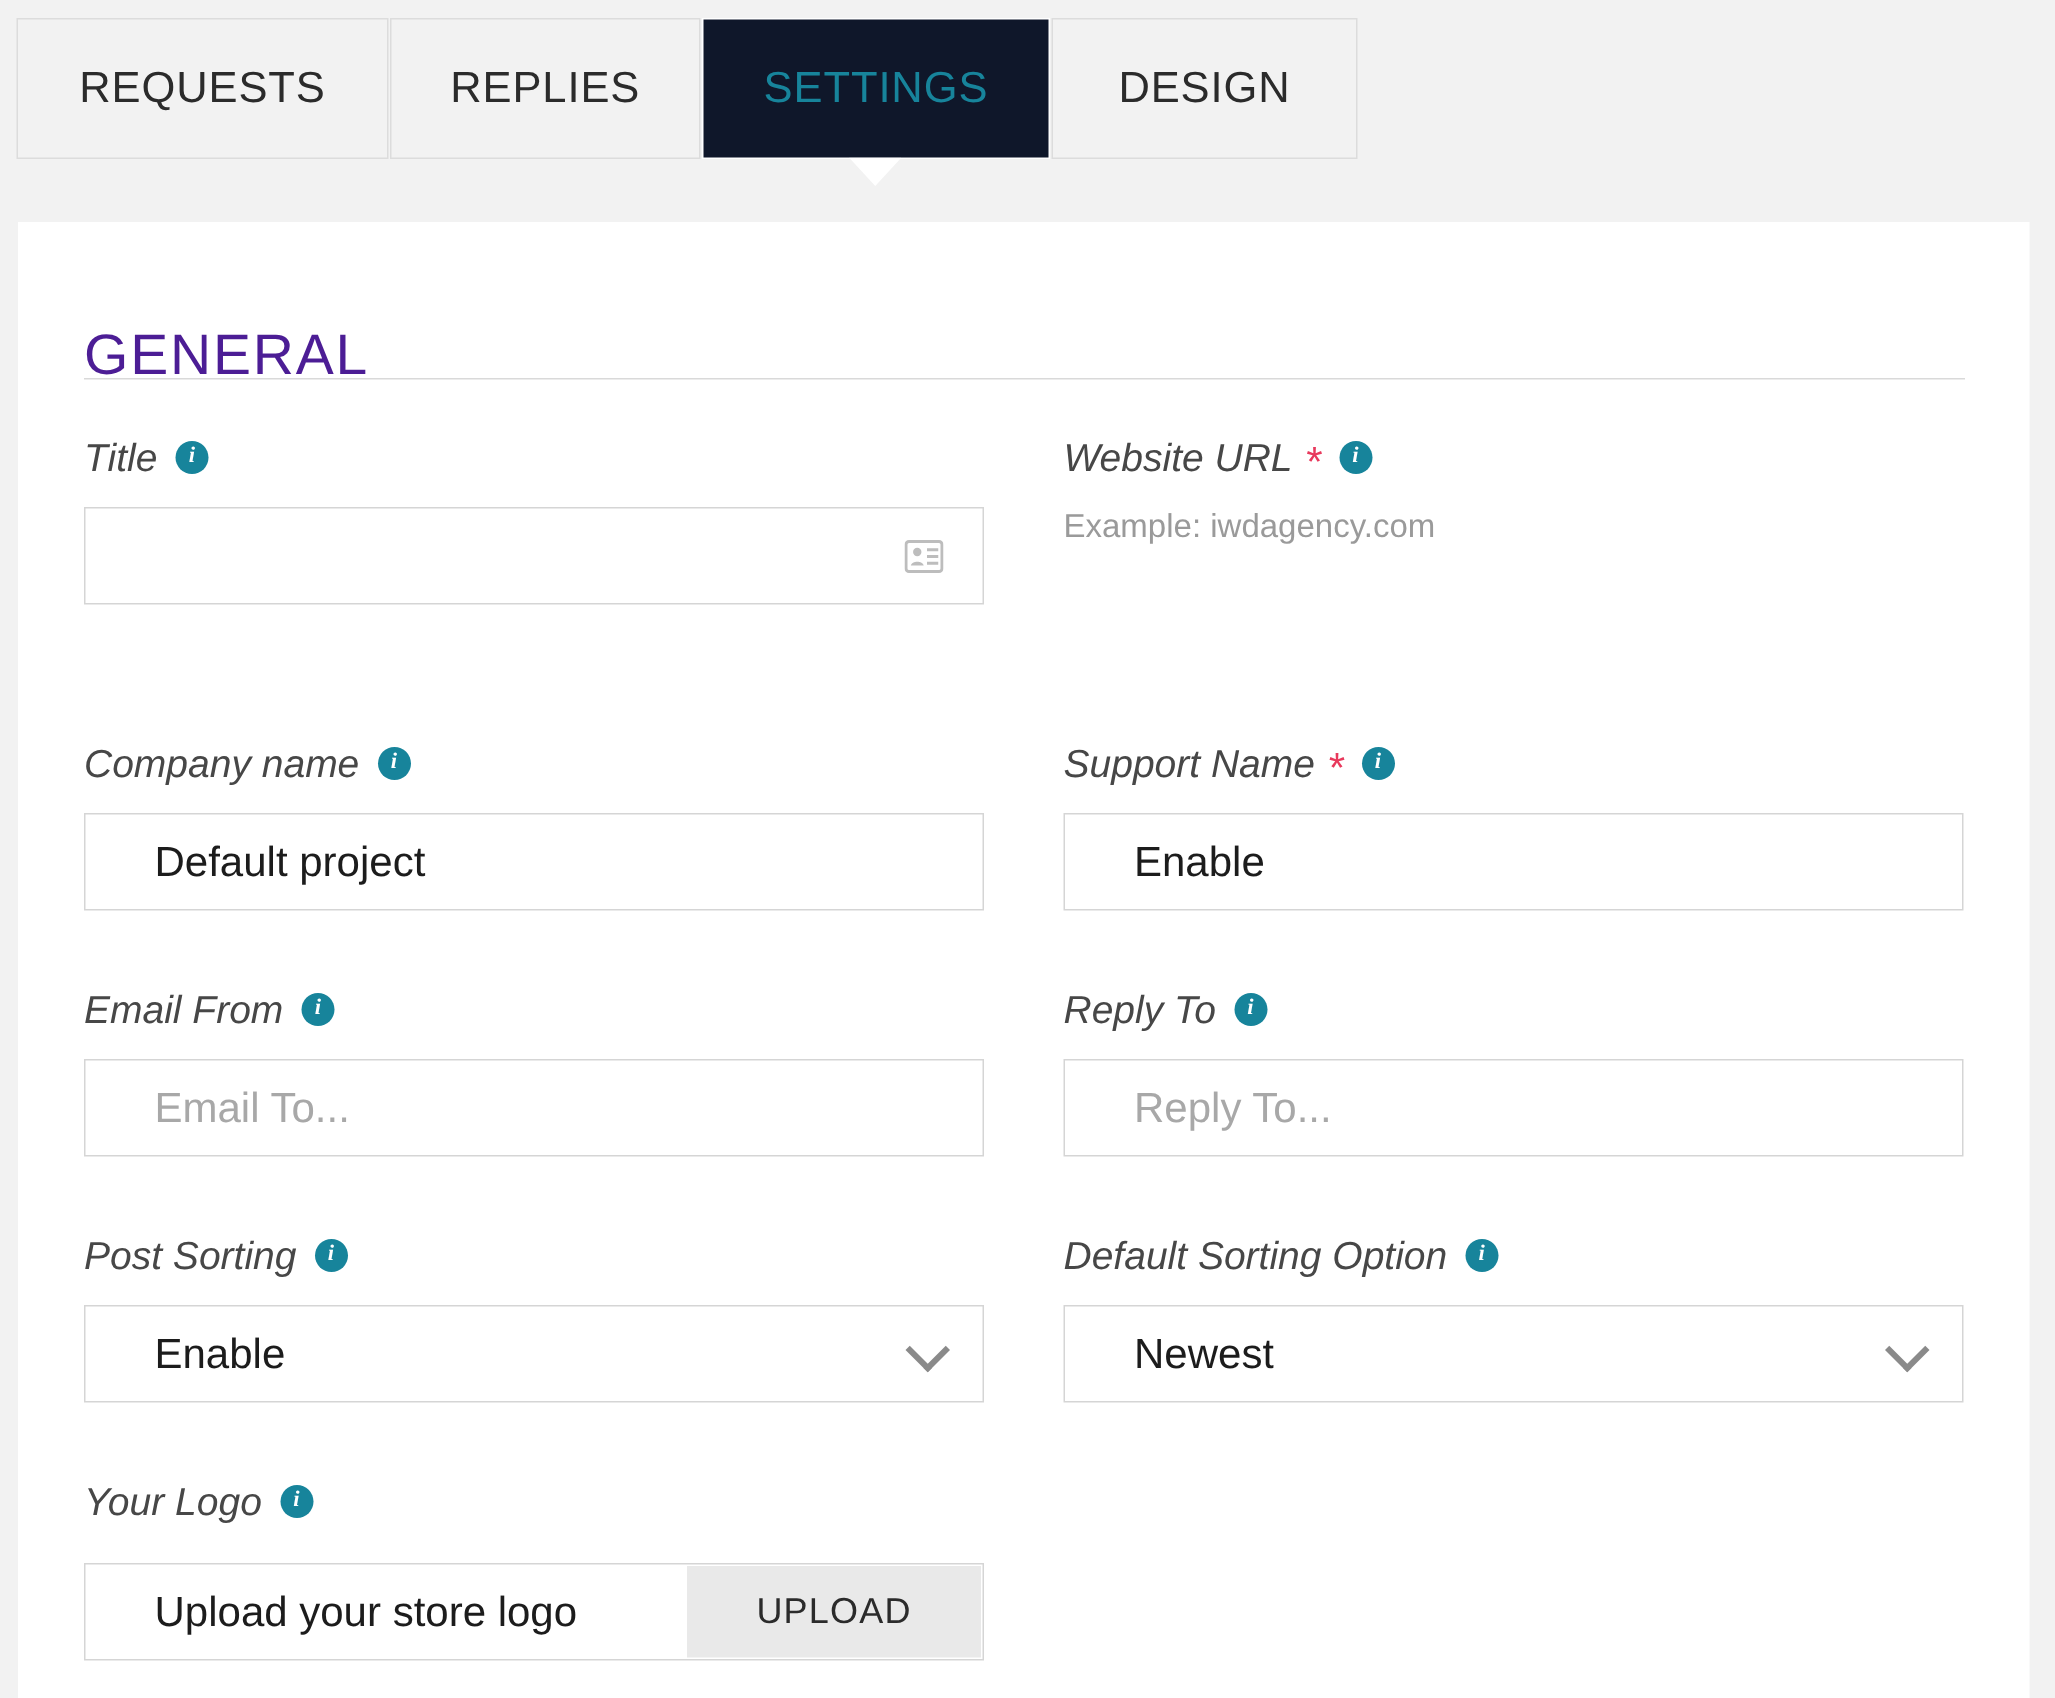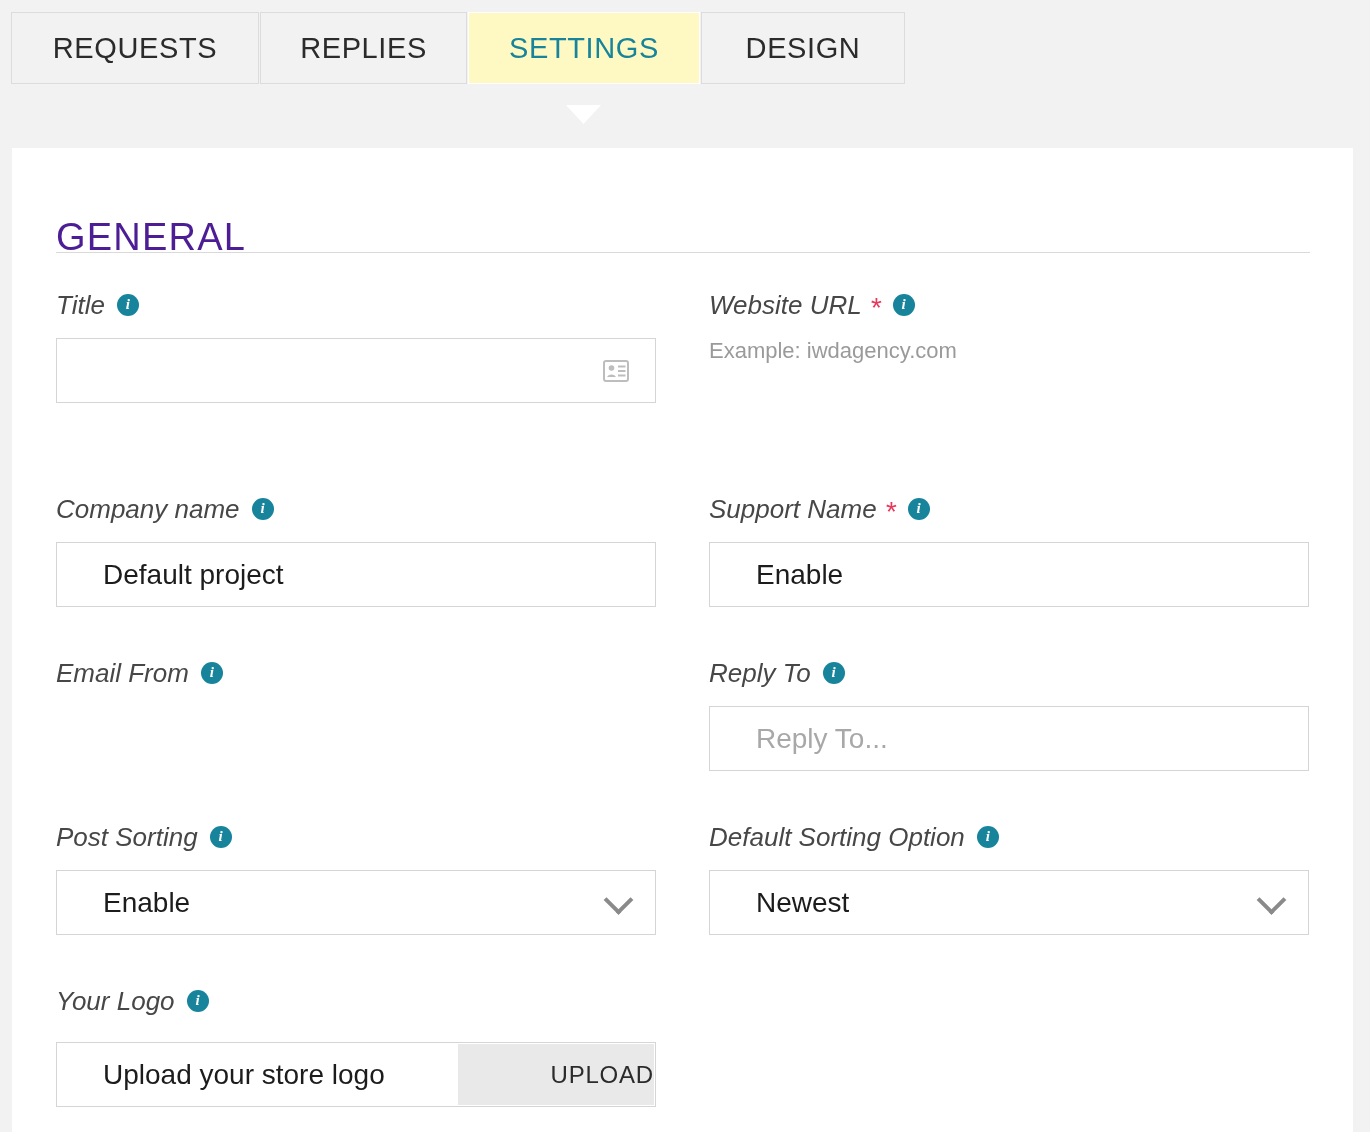--- a/index.html
+++ b/index.html
@@ -21,36 +21,36 @@
     position: absolute;
     left: 0;
     top: 0;
     width: 1370px;
     height: 112px;
     background: #f2f2f2;
   }
   .tab {
     position: absolute;
     top: 12px;
-    height: 72px;
+    height: 94px;
     box-sizing: border-box;
     background: #f2f2f2;
     border: 1px solid #dcdcdc;
     display: flex;
     align-items: center;
     justify-content: center;
     font-size: 29px;
     letter-spacing: 0.6px;
     color: #2b2b2b;
     font-weight: 400;
     cursor: pointer;
     user-select: none;
   }
   .tab.active {
-    background: #fef9c3;
+    background: #0f172a;
     border-color: #ffffff;
     border-bottom-color: #ffffff;
     color: #17849b;
     z-index: 3;
   }
   #tab-0 { left: 11px;  width: 248px; }
   #tab-1 { left: 260px; width: 207px; }
   #tab-2 { left: 468px; width: 232px; }
   #tab-3 { left: 701px; width: 204px; }
 
@@ -205,21 +205,21 @@
   }
   .upload-btn {
     position: absolute;
     right: 1px;
     top: 1px;
     bottom: 1px;
     width: 196px;
     background: #e9e9e9;
     display: flex;
     align-items: center;
-    justify-content: flex-end;
+    justify-content: center;
     font-size: 24px;
     letter-spacing: 0.8px;
     color: #2b2b2b;
     cursor: pointer;
     user-select: none;
   }
 </style>
 </head>
 <body>
 
@@ -308,20 +308,23 @@
       </div>
     </div>
 
     <div class="field col-left row-3">
       <div class="flabel">
         <span>Email From</span>
         <span class="info-icon">
             <span>i</span>
           </span>
       </div>
+      <div class="control">
+        <div class="value placeholder">Email To...</div>
+      </div>
     </div>
 
     <div class="field col-right row-3">
       <div class="flabel">
         <span>Reply To</span>
         <span class="info-icon">
             <span>i</span>
           </span>
       </div>
       <div class="control">

